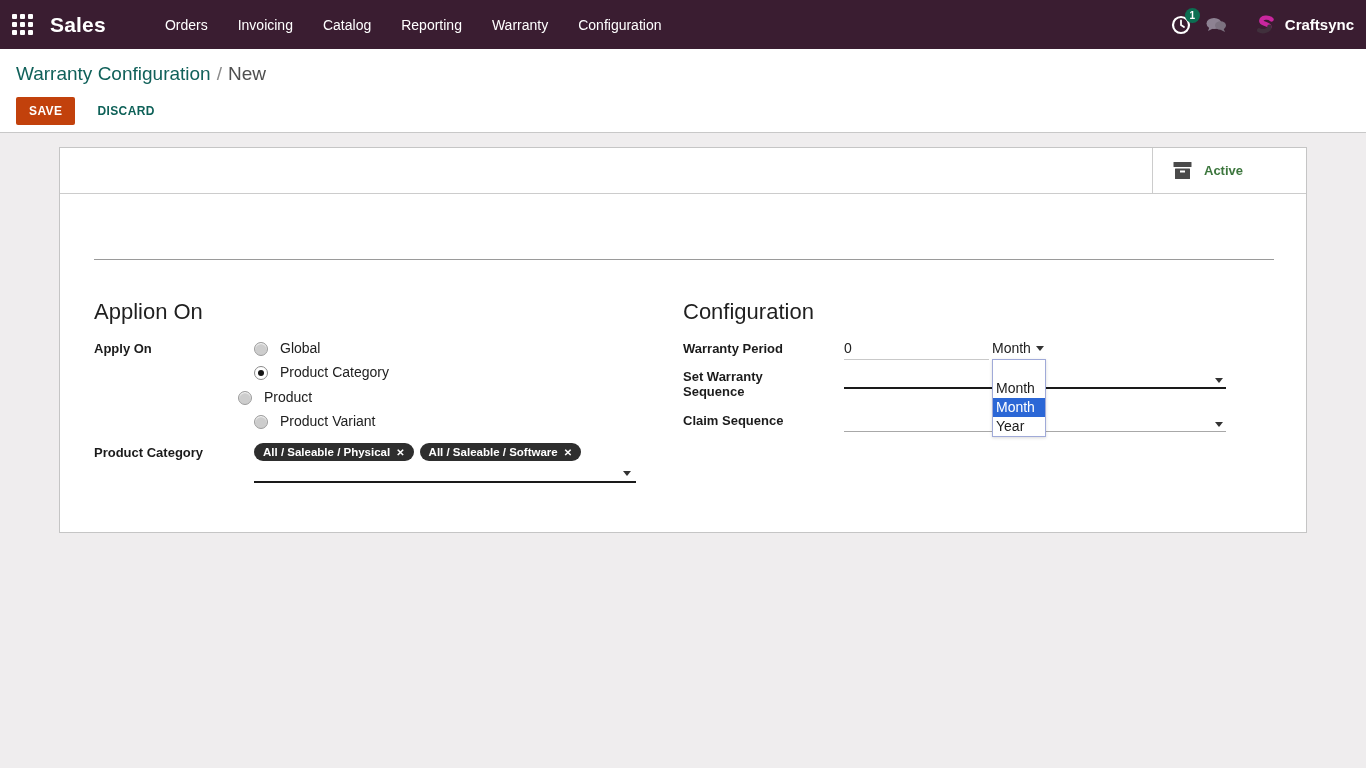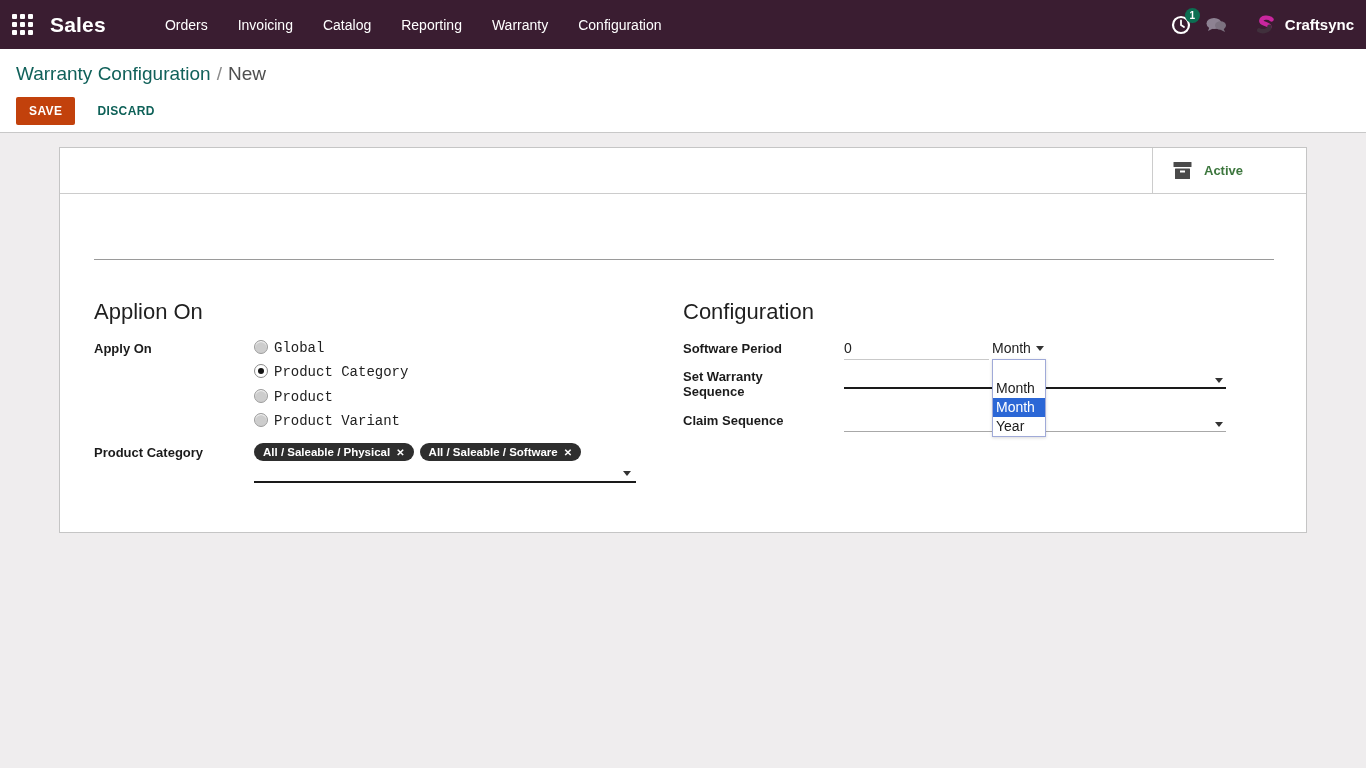--- a/index.html
+++ b/index.html
@@ -36,21 +36,21 @@
   .active-box { position:absolute; right:0; top:0; width:154px; height:45px; border-left:1px solid #cccccc; display:flex; align-items:center; gap:11px; padding-left:19px; cursor:pointer; }
   .active-label { color:#3c763d; font-size:13px; font-weight:bold; }
 
   .title-rule { position:absolute; left:34px; top:111px; width:1180px; height:0; border-top:1.5px solid #9a9a9a; }
 
   .abs { position:absolute; }
   .sec-heading { font-size:22px; color:#1f1f1f; }
   .f-label { font-size:13px; font-weight:bold; color:#1b1b1b; line-height:15px; }
   .f-value { font-size:14px; color:#212121; }
 
-  .radio-row { position:absolute; display:flex; align-items:flex-start; gap:6px; cursor:pointer;font-family:Liberation Mono, monospace; }
+  .radio-row { position:absolute; display:flex; align-items:flex-end; gap:12px; cursor:pointer; }
   .radio { width:14px; height:14px; border-radius:50%; background:#cdcdcd; border:1px solid #9d9d9d; box-shadow:inset 0 1px 1px rgba(255,255,255,.9); flex:0 0 auto; }
   .radio.checked { background:#fff; border:1px solid #8a8a8a; position:relative; }
   .radio.checked::after { content:""; position:absolute; inset:3px; border-radius:50%; background:#141414; }
   .radio-label { font-size:14px; color:#212121; }
 
   .tags { position:absolute; display:flex; gap:6px; }
   .tag { background:#2e2e2e; color:#fff; height:18px; border-radius:9px; display:flex; align-items:center; gap:6px; padding:0 9px; font-size:11.5px; font-weight:bold; white-space:nowrap; }
   .tag .x { font-size:10px; cursor:pointer; }
 
   .underline { position:absolute; height:0; }
@@ -146,21 +146,21 @@
     <div class="abs f-label" style="left:34px; top:193px; width:155px;">Apply On</div>
 
     <div class="radio-row" style="left:194px; top:192px;">
       <span class="radio"></span>
       <span class="radio-label">Global</span>
     </div>
     <div class="radio-row" style="left:194px; top:216px;">
       <span class="radio checked"></span>
       <span class="radio-label">Product Category</span>
     </div>
-    <div class="radio-row" style="left:194px; top:241px;">
+    <div class="radio-row" style="left:178px; top:241px;">
       <span class="radio"></span>
       <span class="radio-label">Product</span>
     </div>
     <div class="radio-row" style="left:194px; top:265px;">
       <span class="radio"></span>
       <span class="radio-label">Product Variant</span>
     </div>
 
     <div class="abs f-label" style="left:34px; top:297px; width:155px;">Product Category</div>
 
@@ -172,21 +172,21 @@
       <span class="tag">
         <span>All / Saleable / Software</span>
         <span class="x">✕</span>
       </span>
     </div>
     <div class="caret abs" style="left:563px; top:323px;"></div>
     <div class="underline ul-focus" style="left:194px; top:333px; width:382px;"></div>
 
     <div class="abs sec-heading" style="left:623px; top:151px;">Configuration</div>
 
-    <div class="abs f-label" style="left:623px; top:193px; width:150px;">Software Period</div>
+    <div class="abs f-label" style="left:623px; top:193px; width:150px;">Warranty Period</div>
     <div class="abs f-value" style="left:784px; top:192px;">0</div>
     <div class="underline ul-light" style="left:784px; top:211px; width:145px;"></div>
 
     <div class="abs select-trigger f-value" style="left:932px; top:192px;">
       <span>Month</span>
       <span class="caret"></span>
     </div>
 
     <div class="abs f-label" style="left:623px; top:221px; width:110px;">Set Warranty Sequence</div>
     <div class="caret abs" style="left:1155px; top:230px;"></div>

